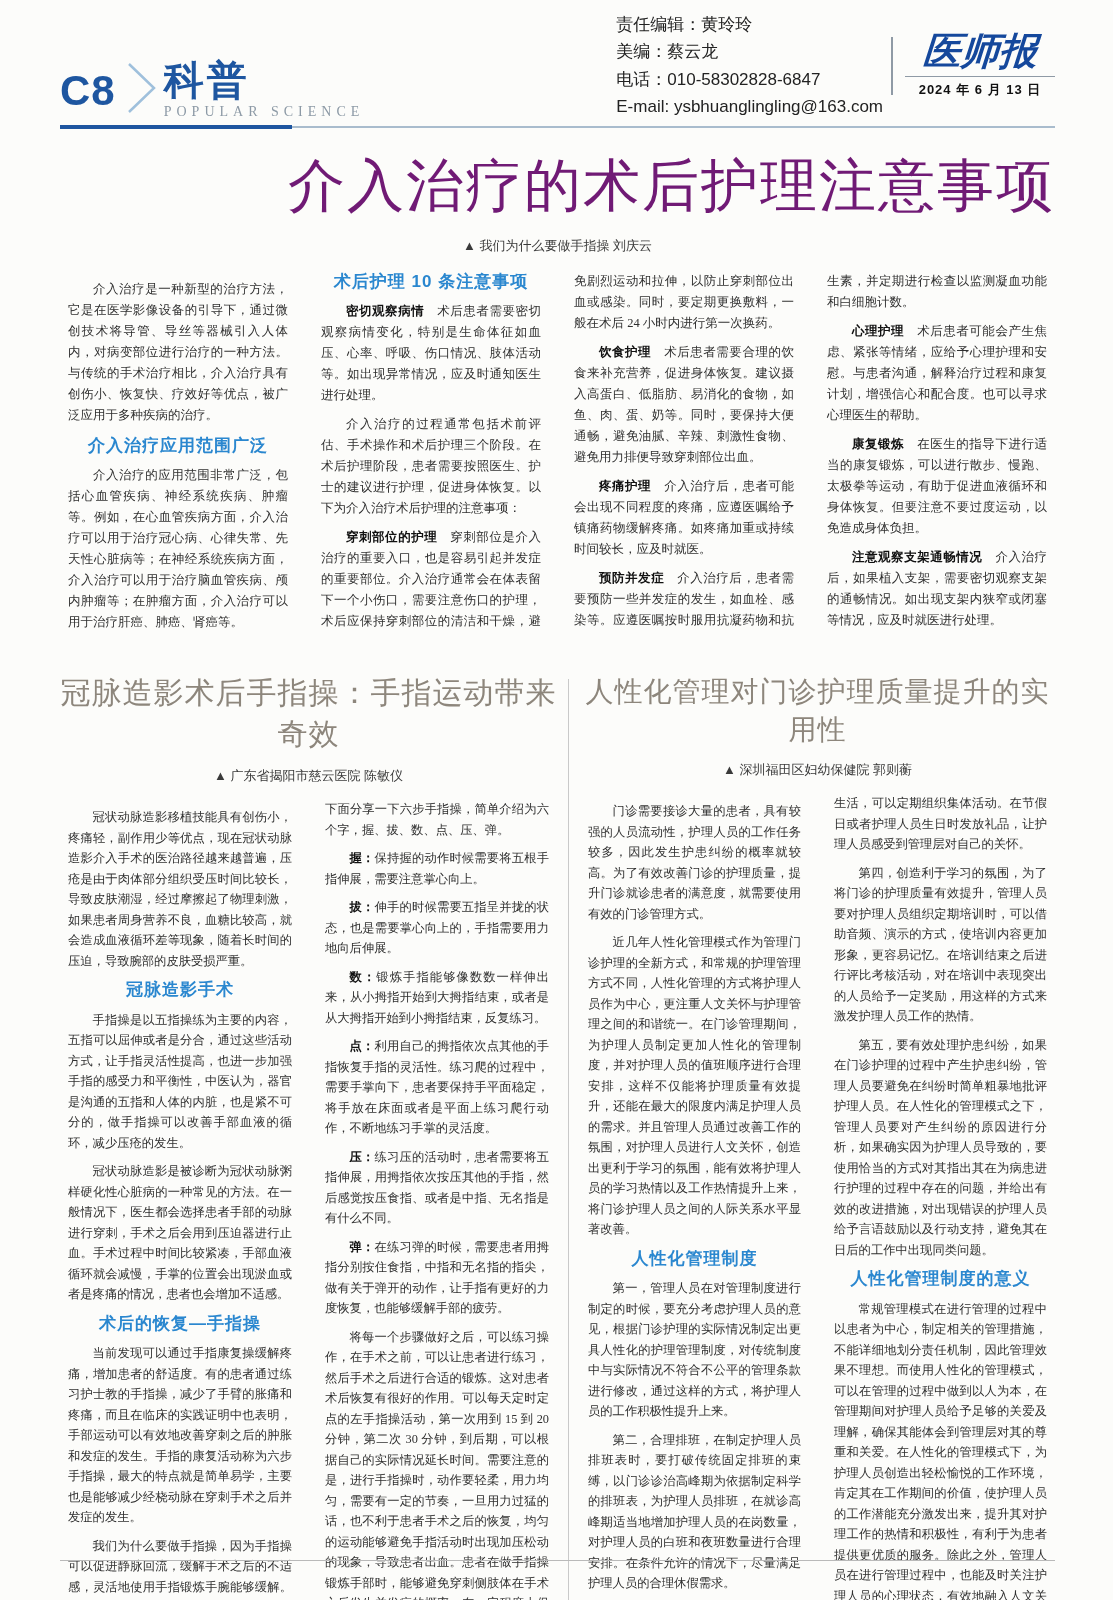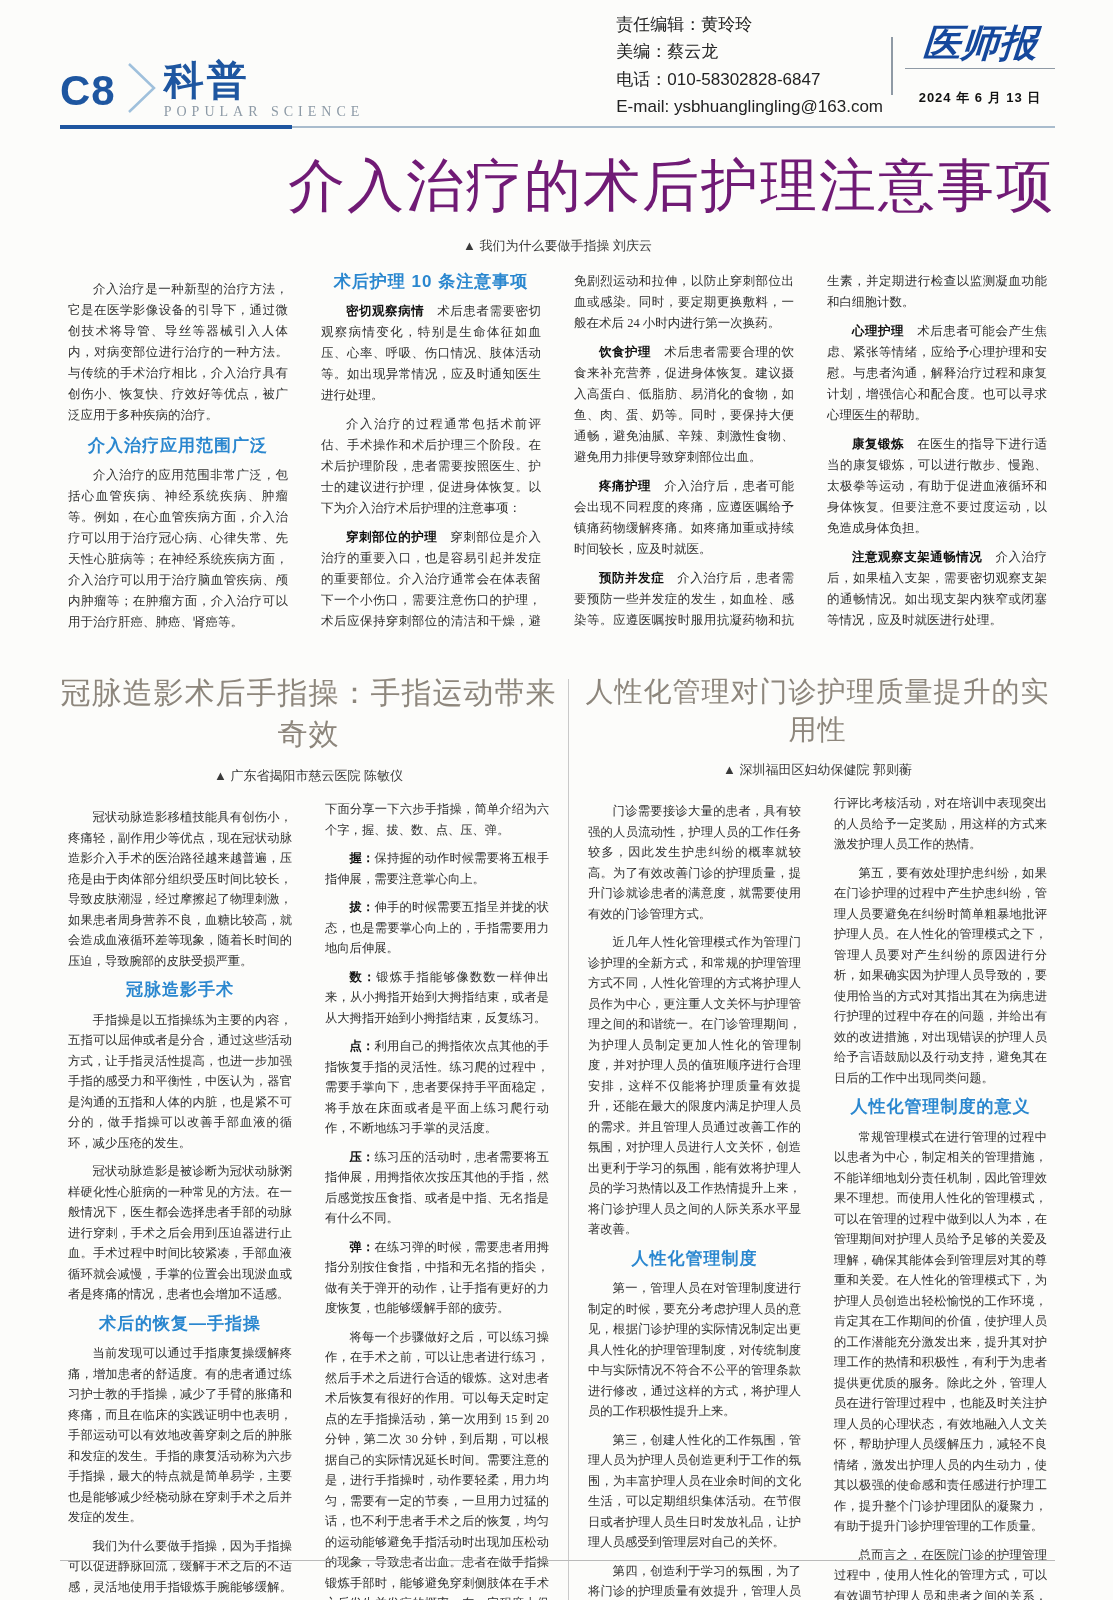--- a/index.html
+++ b/index.html
@@ -14,21 +14,21 @@
   .logo{display:flex;align-items:flex-end;}
   .c8{font-family:"Liberation Sans","DejaVu Sans",sans-serif;font-weight:bold;font-size:42px;color:#1e56a0;line-height:1;letter-spacing:1px;margin-bottom:8px;}
   .chev{margin:0 6px 6px 10px;}
   .sec-cn{font-family:"Liberation Sans","DejaVu Sans",sans-serif;font-weight:bold;font-size:40px;color:#1e56a0;line-height:1;letter-spacing:3px;}
   .sec-en{font-family:"Liberation Serif","DejaVu Serif",serif;font-size:14px;color:#8d9aa6;letter-spacing:5px;margin-top:4px;}
   .head-right{display:flex;align-items:center;}
   .pub-info{font-family:"Liberation Sans","DejaVu Sans",sans-serif;font-size:17px;line-height:1.6;color:#222;text-align:left;padding-right:8px;}
   .vline{width:2px;height:58px;background:#8f9aa5;margin-right:12px;}
   .masthead-block{text-align:center;min-width:150px;}
   .masthead{font-size:38px;font-weight:900;font-style:italic;color:#15489c;line-height:1.05;transform:skewX(-4deg);}
-  .date{font-family:"Liberation Sans","DejaVu Sans",sans-serif;font-size:13px;font-weight:bold;color:#111;border-top:1px solid #8f9aa5;margin-top:4px;padding-top:20px;letter-spacing:1px;}
+  .date{font-family:"Liberation Sans","DejaVu Sans",sans-serif;font-size:13px;font-weight:bold;color:#111;border-top:1px solid #8f9aa5;margin-top:4px;padding-top:4px;letter-spacing:1px;}
   .header-rule{height:2px;background:#a9bccd;margin-top:6px;position:relative;}
   .header-rule::before{content:"";position:absolute;left:0;top:-1px;width:232px;height:4px;background:#1e56a0;}
   
   .a1-title{font-family:"Liberation Sans","DejaVu Sans",sans-serif;font-weight:400;font-size:57px;color:#701a75;text-align:right;margin:20px 0 0 0;letter-spacing:2px;}
   .byline{font-size:13px;color:#3a3a3a;text-align:center;margin-top:12px;font-family:"Liberation Sans","DejaVu Sans",sans-serif;}
   .body{text-align:justify;}
   .cols4{margin-top:16px;column-count:4;column-gap:17px;height:374px;overflow:hidden;font-size:12.5px;line-height:21px;}
   .cols2{margin-top:14px;column-count:2;column-gap:17px;height:884px;overflow:hidden;font-size:12.3px;line-height:20.5px;}
   .para{margin:8px;text-indent:2em;}
   .para strong{font-family:"Liberation Sans","DejaVu Sans",sans-serif;color:#111;font-weight:bold;}
@@ -120,20 +120,21 @@
     </div>
     <div class="vdiv"></div>
     <div class="art3">
       <h2 class="b-title">人性化管理对门诊护理质量提升的实用性</h2>
       <div class="byline">▲ 深圳福田区妇幼保健院  郭则蘅</div>
       <div class="body cols2">
           <p class="para">门诊需要接诊大量的患者，具有较强的人员流动性，护理人员的工作任务较多，因此发生护患纠纷的概率就较高。为了有效改善门诊的护理质量，提升门诊就诊患者的满意度，就需要使用有效的门诊管理方式。</p>
           <p class="para">近几年人性化管理模式作为管理门诊护理的全新方式，和常规的护理管理方式不同，人性化管理的方式将护理人员作为中心，更注重人文关怀与护理管理之间的和谐统一。在门诊管理期间，为护理人员制定更加人性化的管理制度，并对护理人员的值班顺序进行合理安排，这样不仅能将护理质量有效提升，还能在最大的限度内满足护理人员的需求。并且管理人员通过改善工作的氛围，对护理人员进行人文关怀，创造出更利于学习的氛围，能有效将护理人员的学习热情以及工作热情提升上来，将门诊护理人员之间的人际关系水平显著改善。</p>
           <h3 class="sub-head">人性化管理制度</h3>
           <p class="para">第一，管理人员在对管理制度进行制定的时候，要充分考虑护理人员的意见，根据门诊护理的实际情况制定出更具人性化的护理管理制度，对传统制度中与实际情况不符合不公平的管理条款进行修改，通过这样的方式，将护理人员的工作积极性提升上来。</p>
+          <p class="para">第二，合理排班，在制定护理人员排班表时，要打破传统固定排班的束缚，以门诊诊治高峰期为依据制定科学的排班表，为护理人员排班，在就诊高峰期适当地增加护理人员的在岗数量，对护理人员的白班和夜班数量进行合理安排。在条件允许的情况下，尽量满足护理人员的合理休假需求。</p>
           <p class="para">第三，创建人性化的工作氛围，管理人员为护理人员创造更利于工作的氛围，为丰富护理人员在业余时间的文化生活，可以定期组织集体活动。在节假日或者护理人员生日时发放礼品，让护理人员感受到管理层对自己的关怀。</p>
           <p class="para">第四，创造利于学习的氛围，为了将门诊的护理质量有效提升，管理人员要对护理人员组织定期培训时，可以借助音频、演示的方式，使培训内容更加形象，更容易记忆。在培训结束之后进行评比考核活动，对在培训中表现突出的人员给予一定奖励，用这样的方式来激发护理人员工作的热情。</p>
           <p class="para">第五，要有效处理护患纠纷，如果在门诊护理的过程中产生护患纠纷，管理人员要避免在纠纷时简单粗暴地批评护理人员。在人性化的管理模式之下，管理人员要对产生纠纷的原因进行分析，如果确实因为护理人员导致的，要使用恰当的方式对其指出其在为病患进行护理的过程中存在的问题，并给出有效的改进措施，对出现错误的护理人员给予言语鼓励以及行动支持，避免其在日后的工作中出现同类问题。</p>
           <h3 class="sub-head">人性化管理制度的意义</h3>
           <p class="para">常规管理模式在进行管理的过程中以患者为中心，制定相关的管理措施，不能详细地划分责任机制，因此管理效果不理想。而使用人性化的管理模式，可以在管理的过程中做到以人为本，在管理期间对护理人员给予足够的关爱及理解，确保其能体会到管理层对其的尊重和关爱。在人性化的管理模式下，为护理人员创造出轻松愉悦的工作环境，肯定其在工作期间的价值，使护理人员的工作潜能充分激发出来，提升其对护理工作的热情和积极性，有利于为患者提供更优质的服务。除此之外，管理人员在进行管理过程中，也能及时关注护理人员的心理状态，有效地融入人文关怀，帮助护理人员缓解压力，减轻不良情绪，激发出护理人员的内生动力，使其以极强的使命感和责任感进行护理工作，提升整个门诊护理团队的凝聚力，有助于提升门诊护理管理的工作质量。</p>
           <p class="para">总而言之，在医院门诊的护理管理过程中，使用人性化的管理方式，可以有效调节护理人员和患者之间的关系，提升患者对医院门诊护理的认可度以及对医院门诊护理的满意度。还能对原有护理模式不足之处进行优化和改善，提升医院门诊的护理质量以及水平，在最大的限度内提升护理不良事件的管控力度，保证患者有一个安全舒适的治疗环境，有效降低护患纠纷的发生概率。</p>
         </div>
     </div>
   </div>
 

